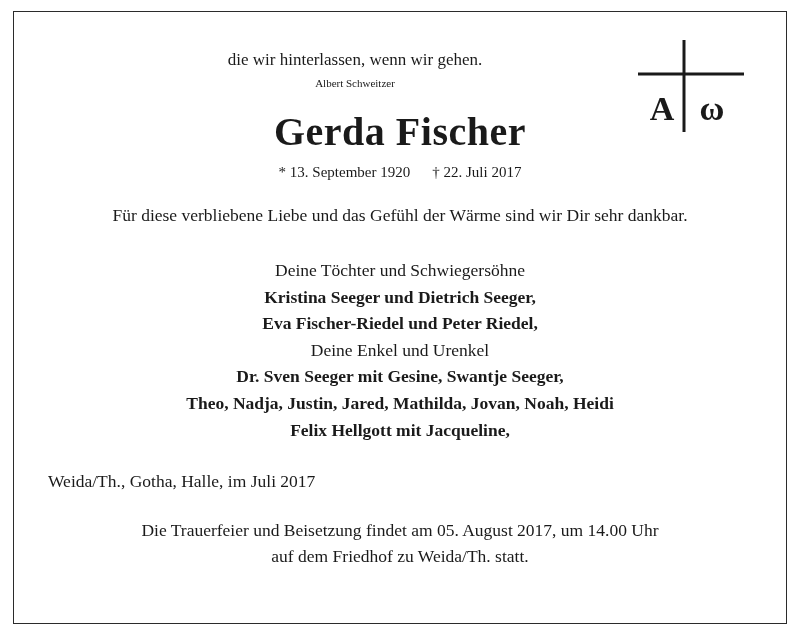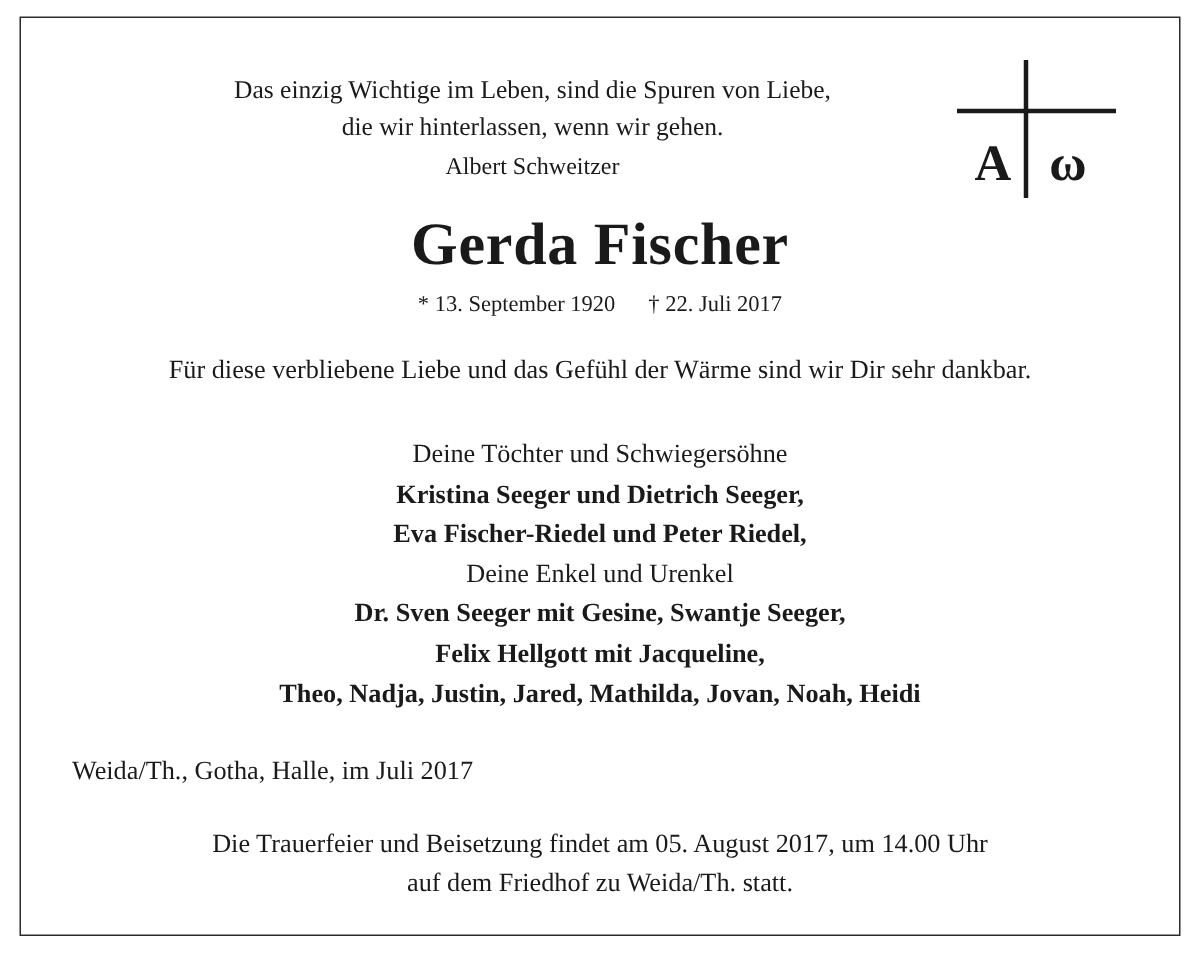--- a/index.html
+++ b/index.html
@@ -35,21 +35,21 @@
     font-size: 17px;
     line-height: 1.45;
     margin: 6px 0 0 0;
     padding-right: 90px;
   }
   .quote .line {
     display: block;
   }
   .quote-author {
     display: block;
-    font-size: 16px;
+    font-size: 11px;
     margin-top: 3px;
   }
   .symbol {
     position: absolute;
     right: 40px;
     top: 26px;
     width: 110px;
     height: 96px;
   }
   .name {
@@ -116,41 +116,40 @@
     <div class="symbol">
       <svg width="110" height="96" viewBox="0 0 110 96" xmlns="http://www.w3.org/2000/svg">
         <line x1="48" y1="2" x2="48" y2="94" stroke="#1a1a1a" stroke-width="3"></line>
         <line x1="2" y1="36" x2="108" y2="36" stroke="#1a1a1a" stroke-width="3"></line>
         <text x="26" y="82" font-family="Liberation Serif, serif" font-size="34" font-weight="bold" fill="#1a1a1a" text-anchor="middle">A</text>
         <text x="76" y="82" font-family="Liberation Serif, serif" font-size="34" font-weight="bold" fill="#1a1a1a" text-anchor="middle">ω</text>
       </svg>
     </div>
 
     <div class="quote">
-      <span class="line">Das einzig Wichtige im Leben, sind die Spuren von Liebe,</span>
       <span class="line">die wir hinterlassen, wenn wir gehen.</span>
       <span class="quote-author">Albert Schweitzer</span>
     </div>
 
     <div class="name">Gerda Fischer</div>
 
     <div class="dates">
       <span>* 13. September 1920</span><span class="gap"></span><span>† 22. Juli 2017</span>
     </div>
 
     <div class="para small-gap">Für diese verbliebene Liebe und das Gefühl der Wärme sind wir Dir sehr dankbar.</div>
 
     <div class="family">
       <span class="reg">Deine Töchter und Schwiegersöhne</span>
       <span class="bold">Kristina Seeger und Dietrich Seeger,</span>
       <span class="bold">Eva Fischer-Riedel und Peter Riedel,</span>
       <span class="reg">Deine Enkel und Urenkel</span>
       <span class="bold">Dr. Sven Seeger mit Gesine, Swantje Seeger,</span>
+      <span class="bold">Theo, Nadja, Justin, Jared, Mathilda, Jovan, Noah, Heidi</span>
       <span class="bold">Felix Hellgott mit Jacqueline,</span>
-      <span class="bold">Theo, Nadja, Justin, Jared, Mathilda, Jovan, Noah, Heidi</span>
     </div>
 
     <div class="places">Weida/Th., Gotha, Halle, im Juli 2017</div>
 
     <div class="funeral">
       <span class="line">Die Trauerfeier und Beisetzung findet am 05. August 2017, um 14.00 Uhr</span>
       <span class="line">auf dem Friedhof zu Weida/Th. statt.</span>
     </div>
 
   </div>

